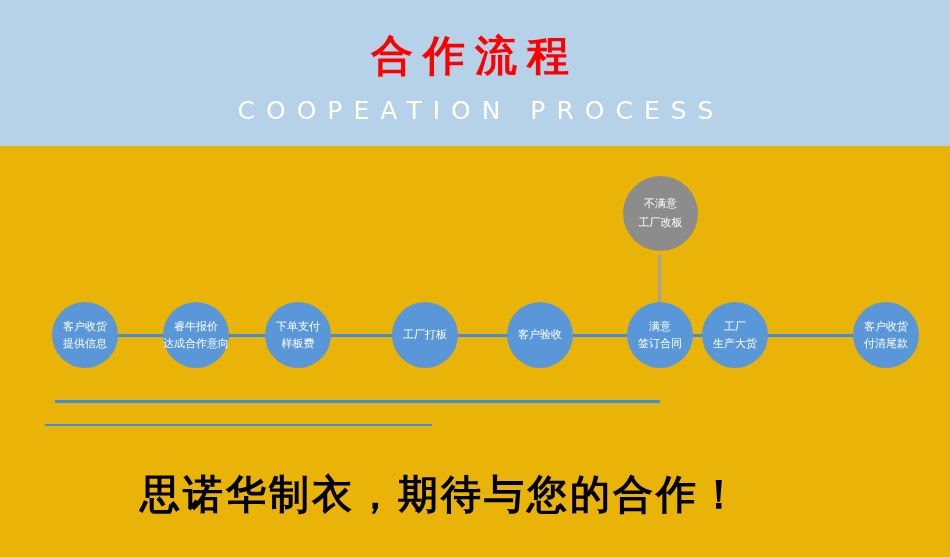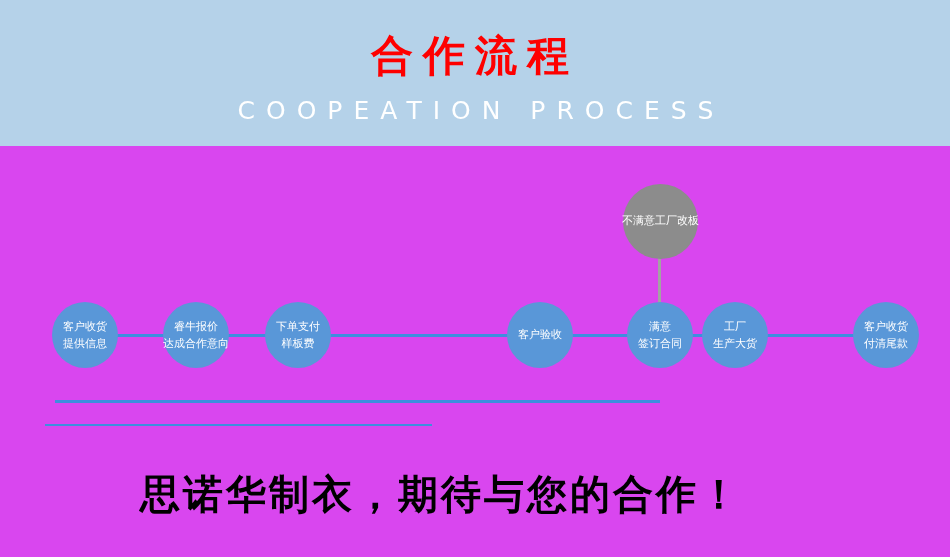--- a/index.html
+++ b/index.html
@@ -1,21 +1,21 @@
 <!DOCTYPE html>
 <html><head>
 <meta charset="utf-8">
 <style>
   * { margin:0; padding:0; box-sizing:border-box; }
   html,body { background:#ffffff; }
   body { font-family:"DejaVu Sans","Liberation Sans",sans-serif; }
 
   .page {
     position:relative; width:950px; height:557px;
-    background:#d946ef; overflow:hidden; margin:0 auto;
+    background:#eab308; overflow:hidden; margin:0 auto;
   }
 
   
   .banner {
     position:absolute; top:0; left:0; width:950px; height:146px;
     background:#b5d2e9; text-align:center;
   }
   .banner-title {
     padding-top:28px; font-size:42px; font-weight:bold;
     color:#fe0000; letter-spacing:10px;
@@ -39,23 +39,23 @@
 
   .node {
     position:absolute; top:302px; width:66px; height:66px; border-radius:50%;
     background:#5997d8; color:#ffffff; z-index:2;
     display:flex; flex-direction:column; align-items:center; justify-content:center;
     font-size:11px; line-height:1.55; text-align:center;
   }
   .node span { display:block; white-space:nowrap; }
 
   .branch-node {
-    position:absolute; left:623px; top:184px; width:75px; height:75px; border-radius:50%;
+    position:absolute; left:623px; top:176px; width:75px; height:75px; border-radius:50%;
     background:#8c8c8c; color:#ffffff; z-index:2;
-    display:flex; flex-direction:row; align-items:center; justify-content:center;
+    display:flex; flex-direction:column; align-items:center; justify-content:center;
     font-size:11px; line-height:1.7; text-align:left;
   }
   .branch-node span { display:block; white-space:nowrap; }
 
   
   .underline-1 {
     position:absolute; left:55px; top:400px; width:605px; height:3px;
     background:#3e8ede;
   }
   .underline-2 {
@@ -97,20 +97,24 @@
     <div class="node" style="left:163px">
       <span>睿牛报价</span>
       <span>达成合作意向</span>
     </div>
 
     <div class="node" style="left:265px">
       <span>下单支付</span>
       <span>样板费</span>
     </div>
 
+    <div class="node" style="left:392px">
+      <span>工厂打板</span>
+      <span></span>
+    </div>
 
     <div class="node" style="left:507px">
       <span>客户验收</span>
       <span></span>
     </div>
 
     <div class="node" style="left:627px">
       <span>满意</span>
       <span>签订合同</span>
     </div>

